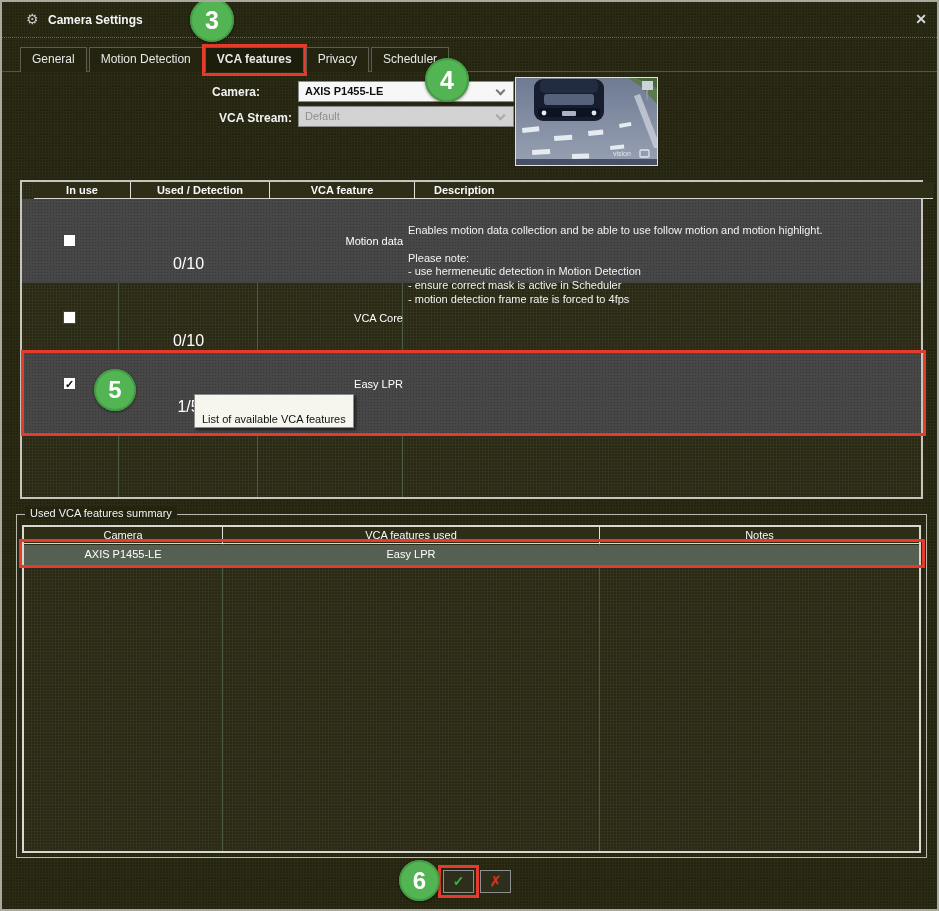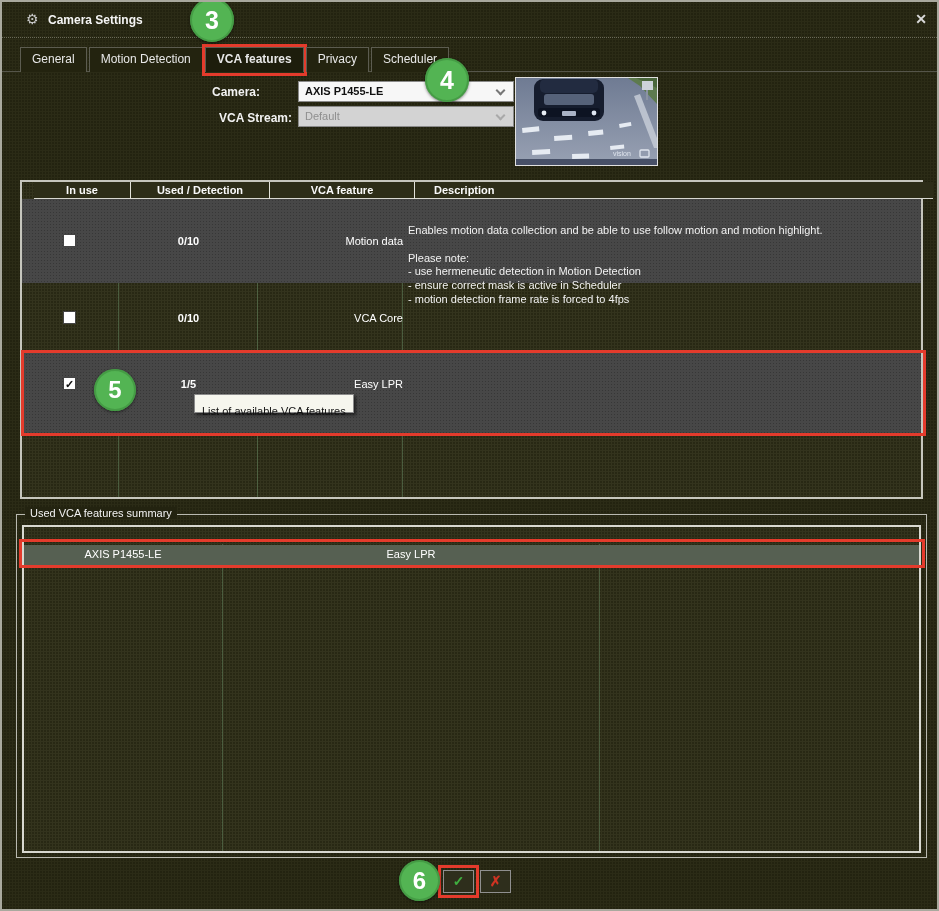--- a/index.html
+++ b/index.html
@@ -38,26 +38,26 @@
              background-image:radial-gradient(rgba(150,150,110,0.10) 1px, transparent 1.2px);background-size:3px 3px;}
   .vt-header{position:absolute;left:12px;top:0;width:100%;height:17px;background:#2d2d18;border-bottom:1px solid #d8d8d0;}
   .vt-h{position:absolute;top:2px;font-size:11px;font-weight:600;color:#fafafa;text-align:center;}
   .vt-h.left{text-align:left;}
   .vt-hsep{position:absolute;top:0;width:1px;height:17px;background:#e2e2da;}
   .col-sep{position:absolute;top:17px;bottom:0;width:1px;background:rgba(110,150,110,0.45);}
   .vrow{position:absolute;left:0;width:100%;}
   .vrow.gray{background:#474747;background-image:radial-gradient(rgba(0,0,0,0.22) 1px, transparent 1px);background-size:3px 3px;}
   .checkbox{position:absolute;left:41px;width:13px;height:13px;background:#fff;border:1px solid #444;
             font-size:11px;font-weight:bold;color:#111;line-height:12px;text-align:center;cursor:pointer;}
-  .cell-used{position:absolute;left:97px;width:139px;text-align:center;font-size:11px;font-weight:bold;color:#fff;}
+  .cell-used{position:absolute;left:97px;width:139px;text-align:center;font-size:16px;font-weight:normal;color:#fff;margin-top:20px;}
   .cell-feat{position:absolute;left:236px;width:145px;text-align:right;font-size:11px;color:#fff;}
   .cell-desc{position:absolute;left:386px;right:8px;top:4px;font-size:11px;color:#f2f2f2;white-space:pre-line;line-height:1.25;margin-top:21px;}
   
   .tooltip{position:absolute;left:192px;top:392px;height:19px;background:#f6f6ee;border:1px solid #8a8a8a;
-           font-size:11px;color:#111;line-height:17px;padding:8px 7px;box-shadow:2px 2px 3px rgba(0,0,0,0.55);white-space:nowrap;}
+           font-size:11px;color:#111;line-height:17px;padding:16px 7px;box-shadow:2px 2px 3px rgba(0,0,0,0.55);white-space:nowrap;}
   
   .summary-box{position:absolute;left:14px;top:512px;width:911px;height:344px;border:1px solid #b9b9b0;}
   .summary-legend{position:absolute;left:8px;top:-8px;background:#232310;padding:0 5px;font-size:11px;color:#f2f2f2;}
   .summary-panel{position:absolute;left:5px;top:10px;width:899px;height:328px;border:2px solid #d8d8d0;background:#28281 4;
                  background-color:#28281aa;background:#282814;
                  background-image:radial-gradient(rgba(150,150,110,0.10) 1px, transparent 1.2px);background-size:3px 3px;}
   .st-header{position:absolute;left:0;top:0;width:100%;height:17px;background:#2d2d18;border-bottom:1px solid #d8d8d0;}
   .st-h{position:absolute;top:2px;font-size:11px;color:#fafafa;text-align:center;}
   .st-hsep{position:absolute;top:0;width:1px;height:17px;background:#e2e2da;}
   .st-colsep{position:absolute;top:17px;bottom:0;width:1px;background:rgba(110,150,110,0.45);}
@@ -179,20 +179,27 @@
       <div class="cell-used" style="top:25px;">1/5</div>
       <div class="cell-feat" style="top:25px;">Easy LPR</div>
     </div>
   </div>
 
   <div class="tooltip">List of available VCA features</div>
 
   <div class="summary-box">
     <span class="summary-legend">Used VCA features summary</span>
     <div class="summary-panel">
+      <div class="st-header">
+        <div class="st-h" style="left:0;width:198px;">Camera</div>
+        <div class="st-h" style="left:199px;width:376px;">VCA features used</div>
+        <div class="st-h" style="left:576px;width:319px;">Notes</div>
+        <div class="st-hsep" style="left:198px;"></div>
+        <div class="st-hsep" style="left:575px;"></div>
+      </div>
       <div class="st-colsep" style="left:198px;"></div>
       <div class="st-colsep" style="left:575px;"></div>
       <div class="st-row">
         <div class="st-cell" style="left:0;width:198px;">AXIS P1455-LE</div>
         <div class="st-cell" style="left:199px;width:376px;">Easy LPR</div>
         <div class="st-cell" style="left:576px;width:319px;"></div>
       </div>
     </div>
   </div>
 

